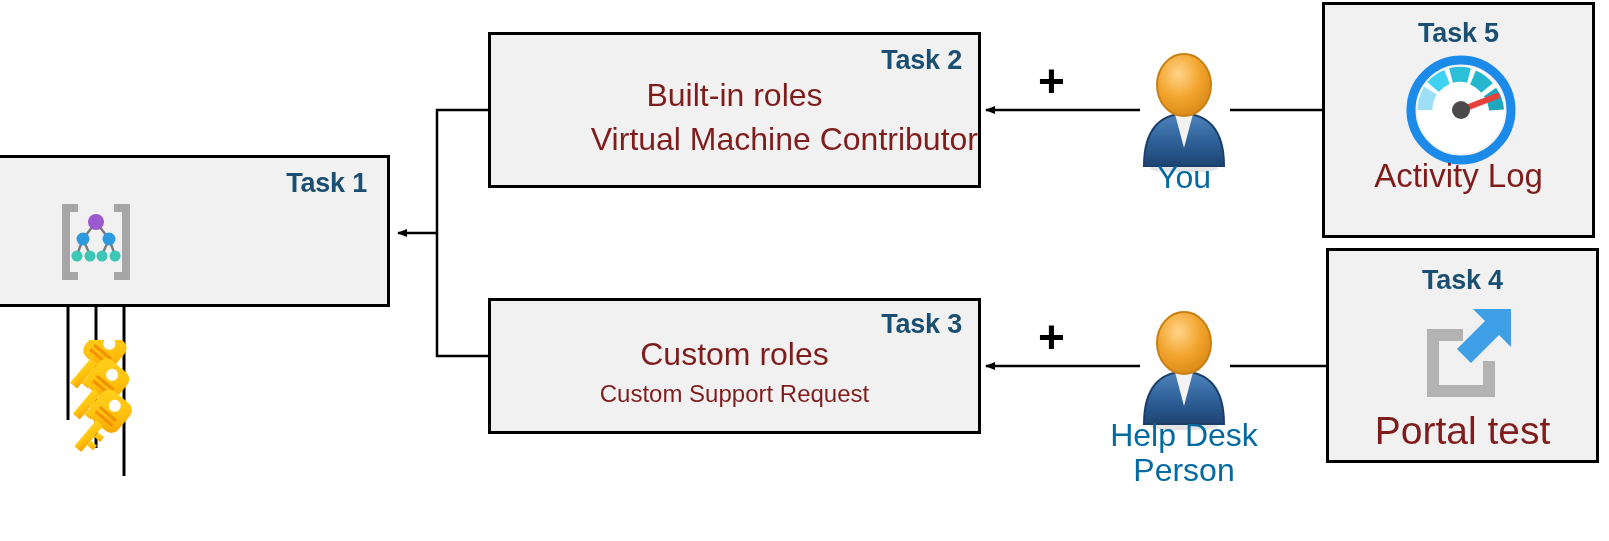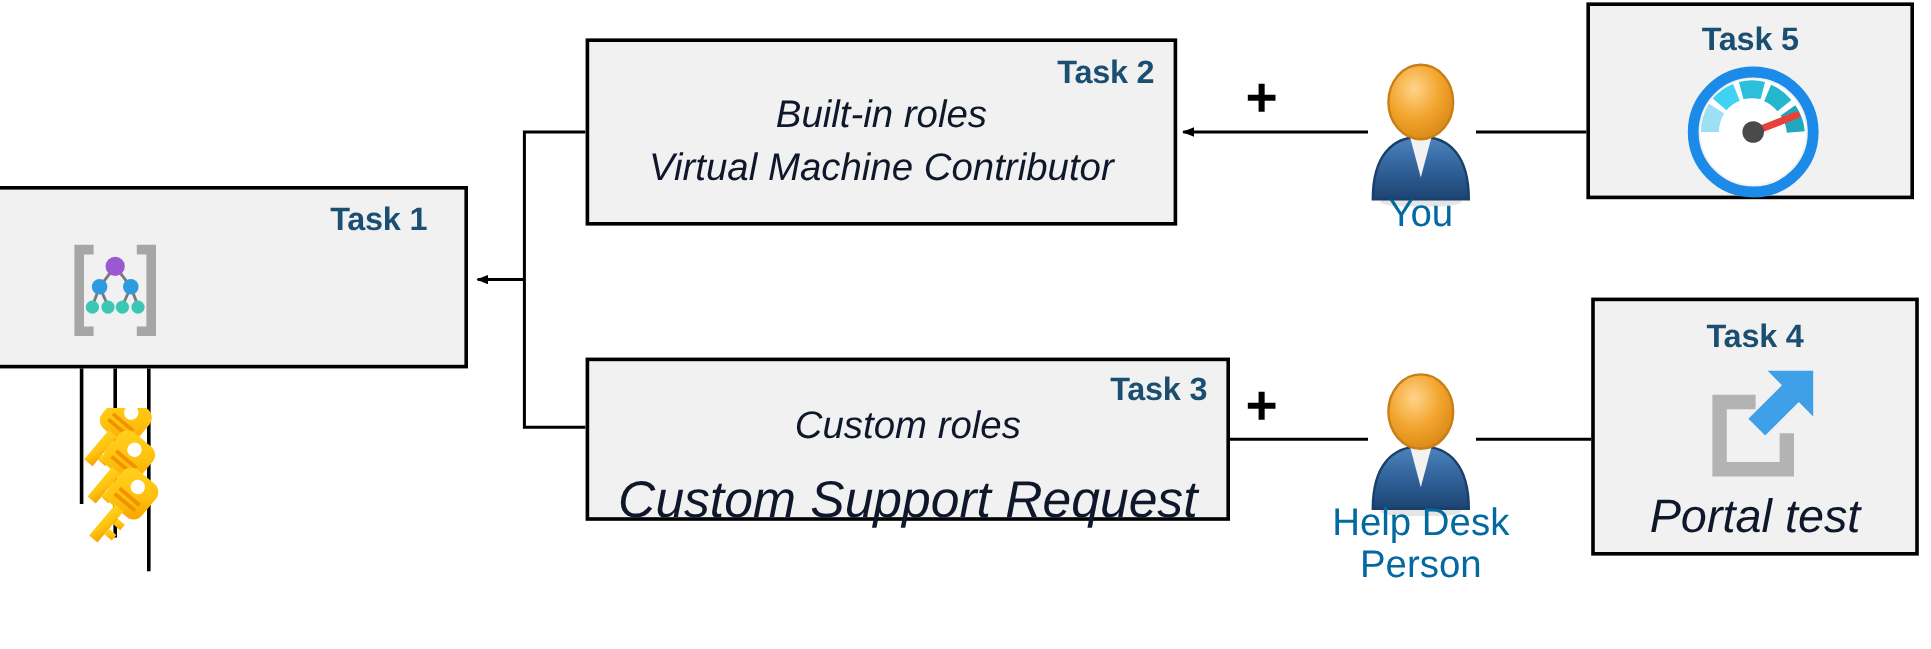--- a/index.html
+++ b/index.html
@@ -26,35 +26,34 @@
   .task-label {
     position: absolute;
     font-weight: bold;
     color: #1b4f72;
     font-size: 27px;
     letter-spacing: -0.2px;
     white-space: nowrap;
   }
   .box-text {
     position: absolute;
-    color: #0f172a;
+    color: #7f1d1d;
     font-size: 30px;
     white-space: nowrap;
     text-align: center;
-    font-style: italic;
   }
 
   
   #task1 {
     left: -8px;
     top: 155px;
     width: 398px;
     height: 152px;
   }
-  #task1 .task-label { right: 31px; top: 10px; }
+  #task1 .task-label { right: 20px; top: 10px; }
   #task1-name {
     left: 150px;
     top: 52px;
     font-size: 36px;
   }
   #mg-icon {
     position: absolute;
     left: 52px;
     top: 198px;
     width: 88px;
@@ -63,39 +62,39 @@
 
   
   #task2 {
     left: 488px;
     top: 32px;
     width: 493px;
     height: 156px;
   }
   #task2 .task-label { right: 16px; top: 10px; }
   #task2-line1 { left: 0; right: 0; top: 42px; font-size: 32px; }
-  #task2-line2 { left: 0; right: 0; top: 86px; font-size: 32px; }
+  #task2-line2 { left: 0; right: 0; top: 86px; font-size: 32px; text-align: right; }
 
   
   #task3 {
     left: 488px;
     top: 298px;
-    width: 537px;
+    width: 493px;
     height: 136px;
   }
   #task3 .task-label { right: 16px; top: 8px; }
   #task3-line1 { left: 0; right: 0; top: 35px; font-size: 32px; text-align: center; }
-  #task3-line2 { left: 0; right: 0; top: 92px; font-size: 43px; }
+  #task3-line2 { left: 0; right: 0; top: 79px; font-size: 24px; }
 
   
   #task5 {
     left: 1322px;
     top: 2px;
     width: 273px;
-    height: 164px;
+    height: 236px;
   }
   #task5 .task-label { left: 0; right: 0; top: 13px; text-align: center; }
   #gauge-icon { position: absolute; left: 72px; top: 50px; width: 128px; height: 110px; }
   #task5-caption { left: 0; right: 0; top: 152px; font-size: 33px; }
 
   
   #task4 {
     left: 1326px;
     top: 248px;
     width: 273px;
@@ -286,20 +285,21 @@
         <path d="M28,55 A36,36 0 0,1 33.5,35.5" stroke="#9ddff5"></path>
         <path d="M36,32 A36,36 0 0,1 50,22" stroke="#3fd2f2"></path>
         <path d="M54,20.5 A36,36 0 0,1 72,20.5" stroke="#2bbfd9"></path>
         <path d="M76,22.5 A36,36 0 0,1 90,33" stroke="#23b6cc"></path>
         <path d="M93,37 A36,36 0 0,1 99.5,55" stroke="#1fa8bd"></path>
       </g>
 
       <line x1="64" y1="55" x2="100" y2="41" stroke="#e8403a" stroke-width="6" stroke-linecap="round"></line>
       <circle cx="64" cy="55" r="9" fill="#4a4a4a"></circle>
     </svg>
+    <span class="box-text" id="task5-caption">Activity Log</span>
   </div>
 
   <div class="task-box" id="task4">
     <span class="task-label">Task 4</span>
     <svg id="portal-icon" viewBox="0 0 112 106" xmlns="http://www.w3.org/2000/svg">
 
       <path d="M16,26 L16,94 L84,94 L84,58 L72,58 L72,82 L28,82 L28,38 L52,38 L52,26 Z" fill="#b3b3b3"></path>
 
       <path d="M100,6 L62,6 L74,18 L46,46 L60,60 L88,32 L100,44 Z" fill="#3fa0e8"></path>
     </svg>

